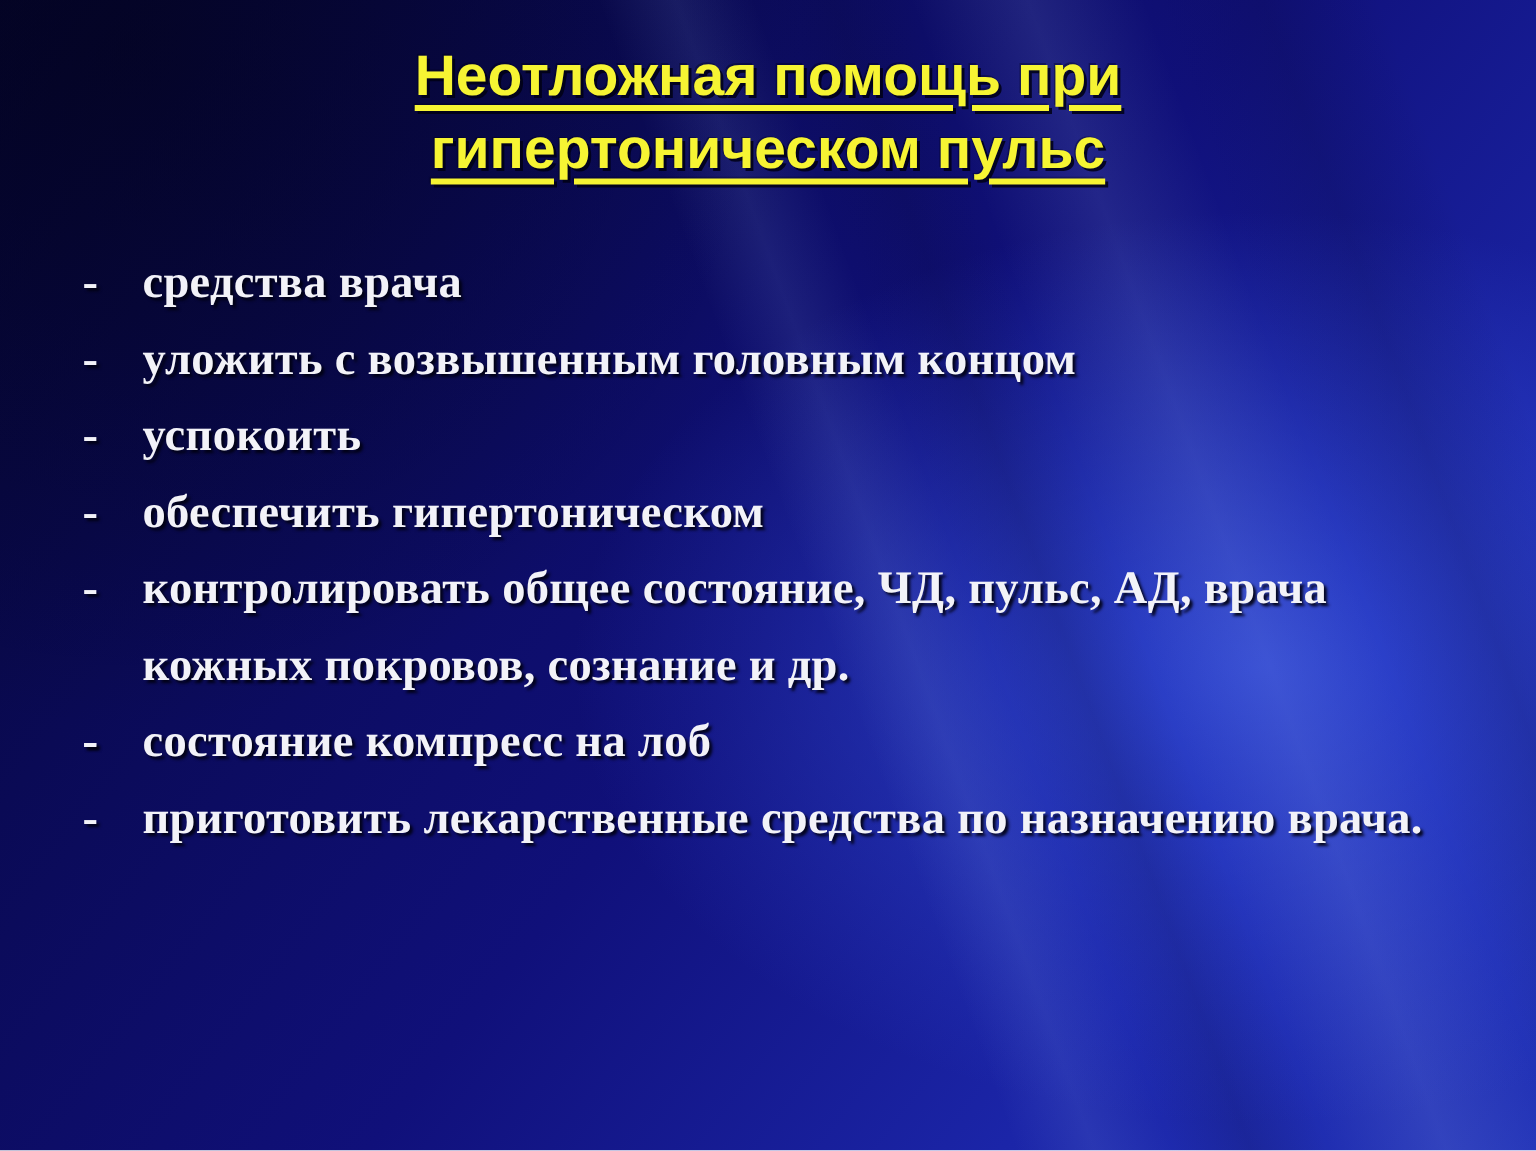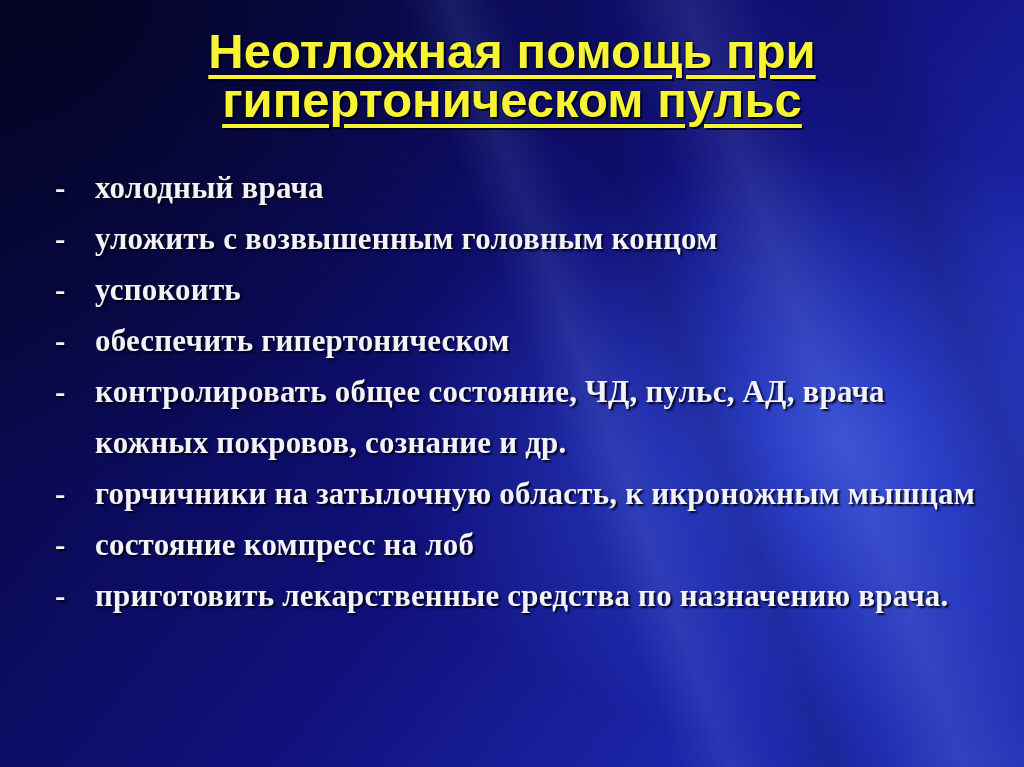--- a/index.html
+++ b/index.html
@@ -42,21 +42,21 @@
         var(--bg-mid) 52%,
         #1b25a8 78%,
         var(--bg-bright) 100%);
   }
 
   .title {
     margin-top: 27px;
     text-align: center;
     font-family: "Liberation Sans", sans-serif;
     font-weight: bold;
-    font-size: 49px;
+    font-size: 38px;
     line-height: 49px;
     color: var(--title-color);
     text-shadow: 2px 2px 0 rgba(0,0,20,0.85), -1px -1px 0 rgba(0,0,20,0.35);
   }
   .title-line {
     display: inline-block;
     text-decoration: underline;
     text-decoration-thickness: 3.5px;
     text-underline-offset: 7px;
   }
@@ -88,41 +88,40 @@
 <div class="slide">
 
   <h1 class="title">
     <span class="title-line">Неотложная помощь при</span><br>
     <span class="title-line">гипертоническом пульс</span>
   </h1>
 
   <ul class="bullets">
     <li>
       <span class="dash">-</span>
-      <span>холодный врача</span>
+      <span>средства врача</span>
     </li>
     <li>
       <span class="dash">-</span>
       <span>уложить с возвышенным головным концом</span>
     </li>
     <li>
       <span class="dash">-</span>
       <span>успокоить</span>
     </li>
     <li>
       <span class="dash">-</span>
       <span>обеспечить гипертоническом</span>
     </li>
     <li>
       <span class="dash">-</span>
       <span>контролировать общее состояние, ЧД, пульс, АД, врача кожных покровов, сознание и др.</span>
     </li>
     <li>
       <span class="dash">-</span>
-      <span>горчичники на затылочную область, к икроножным мышцам</span>
     </li>
     <li>
       <span class="dash">-</span>
       <span>состояние компресс на лоб</span>
     </li>
     <li>
       <span class="dash">-</span>
       <span>приготовить лекарственные средства по назначению врача.</span>
     </li>
   </ul>

